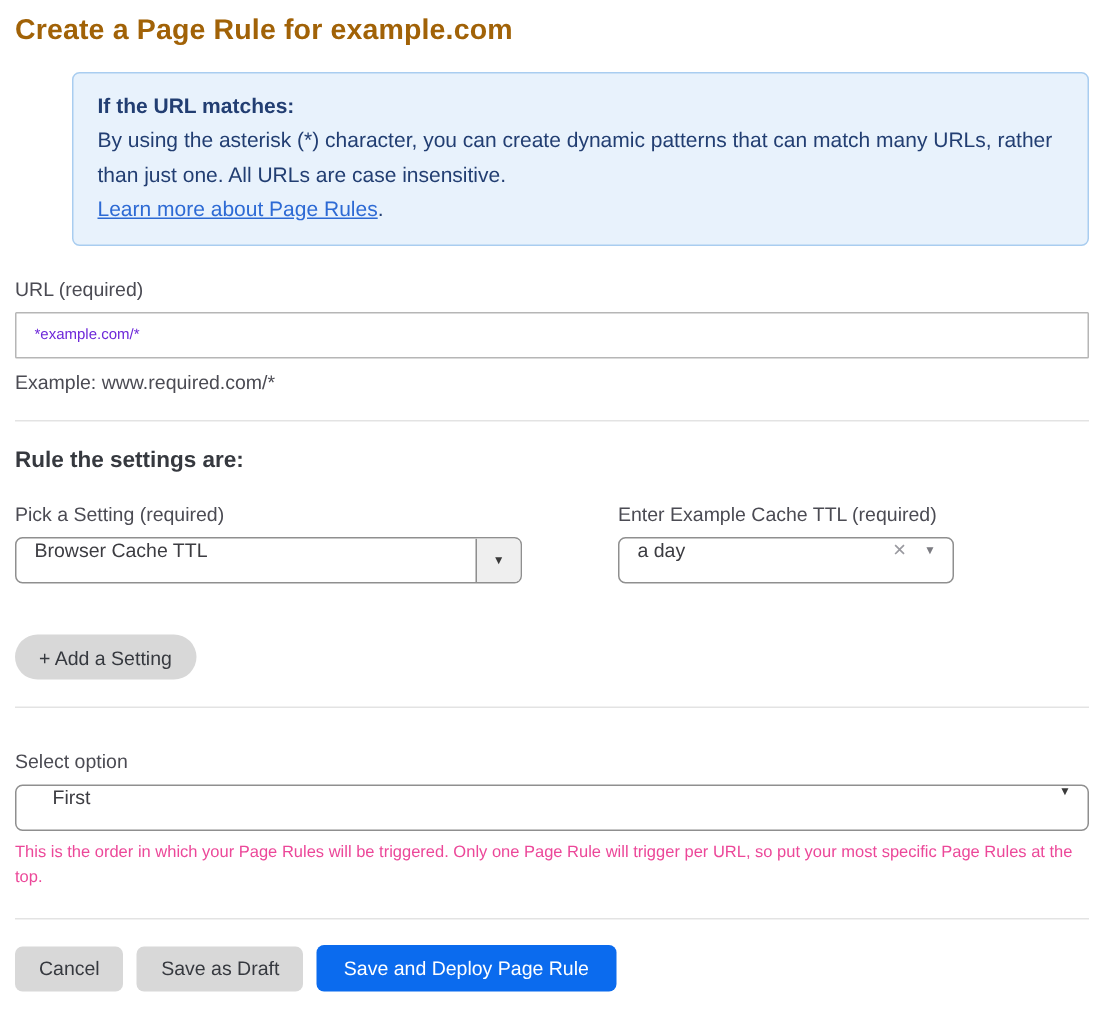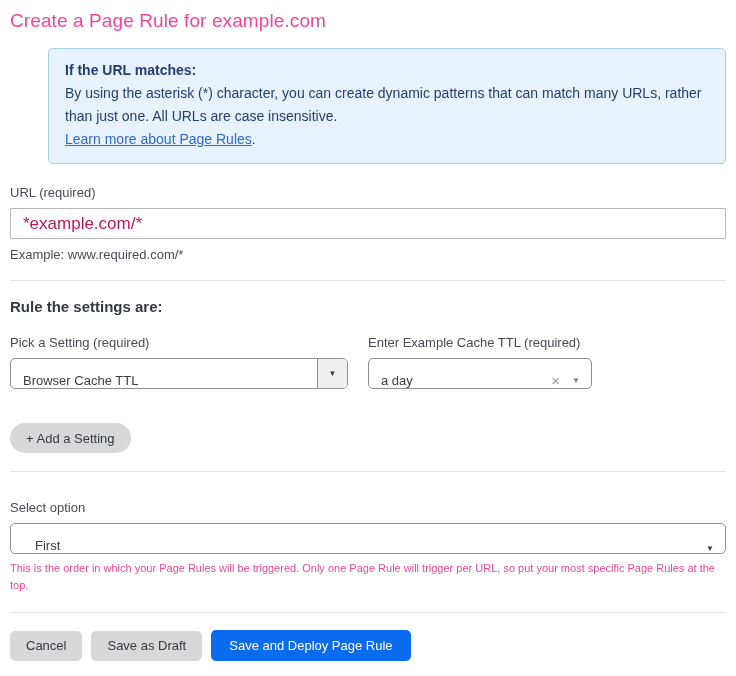--- a/index.html
+++ b/index.html
@@ -6,21 +6,21 @@
   html, body { background: #ffffff; }
   body {
     width: 736px; height: 676px;
     font-family: "Liberation Sans", "DejaVu Sans", sans-serif;
     color: #36393f;
     overflow: hidden;
   }
   .page { padding: 8px 10px 0 10px; }
 
   h1.page-title {
-    font-size: 19px; font-weight: normal; color: #ec4899;
+    font-size: 19px; font-weight: bold; color: #a16207;
     margin: 2px 0 16px 0; letter-spacing: 0.1px;
   }
 
   .info-box {
     background: #e8f2fc;
     border: 1px solid #a9cdf0;
     border-radius: 5px;
     padding: 10px 16px 12px 16px;
     color: #223e72;
     font-size: 14px;
@@ -32,40 +32,40 @@
   .info-link { color: #2d6ad4; text-decoration: underline; cursor: pointer; }
   .info-link-suffix { color: #223e72; }
 
   .field-label {
     font-size: 13px; color: #4b4b53; margin-bottom: 8px; display: block;
   }
 
   .url-input {
     width: 100%; height: 31px;
     border: 1px solid #b6b6b6; border-radius: 1px;
-    padding: 0 12px; font-size: 17px; color: #be185d;
+    padding: 0 12px; font-size: 10px; color: #6d28d9;
     font-family: "Liberation Sans", "DejaVu Sans", sans-serif;
     outline: none; background: #fff;
   }
   .field-hint { font-size: 13px; color: #4b4b53; margin-top: 8px; }
 
   .divider { border: none; border-top: 1px solid #e3e3e3; margin: 18px 0 0 0; }
 
   h2.section-heading {
     font-size: 15px; font-weight: bold; color: #36393f;
     margin: 17px 0 0 0;
   }
 
-  .settings-row { display: flex; margin-top: 20px; }
+  .settings-row { display: flex; margin-top: 20px; gap: 44px; }
   .setting-col-1 { width: 338px; margin-right: 20px; }
   .setting-col-2 { width: 224px; }
 
   .select {
     height: 31px; border: 1px solid #8f8f8f; border-radius: 5px;
-    background: #fff; display: flex; align-items: flex-end;
+    background: #fff; display: flex; align-items: flex-start;
     font-size: 13px; color: #3c3c41; cursor: pointer; position: relative;
     overflow: hidden;
   }
   .select-value { padding-left: 12px; flex: 1; white-space: nowrap; }
 
   .arrow-box {
     width: 30px; height: 100%;
     border-left: 1px solid #8f8f8f;
     background: #efefef;
     display: flex; align-items: center; justify-content: center;

